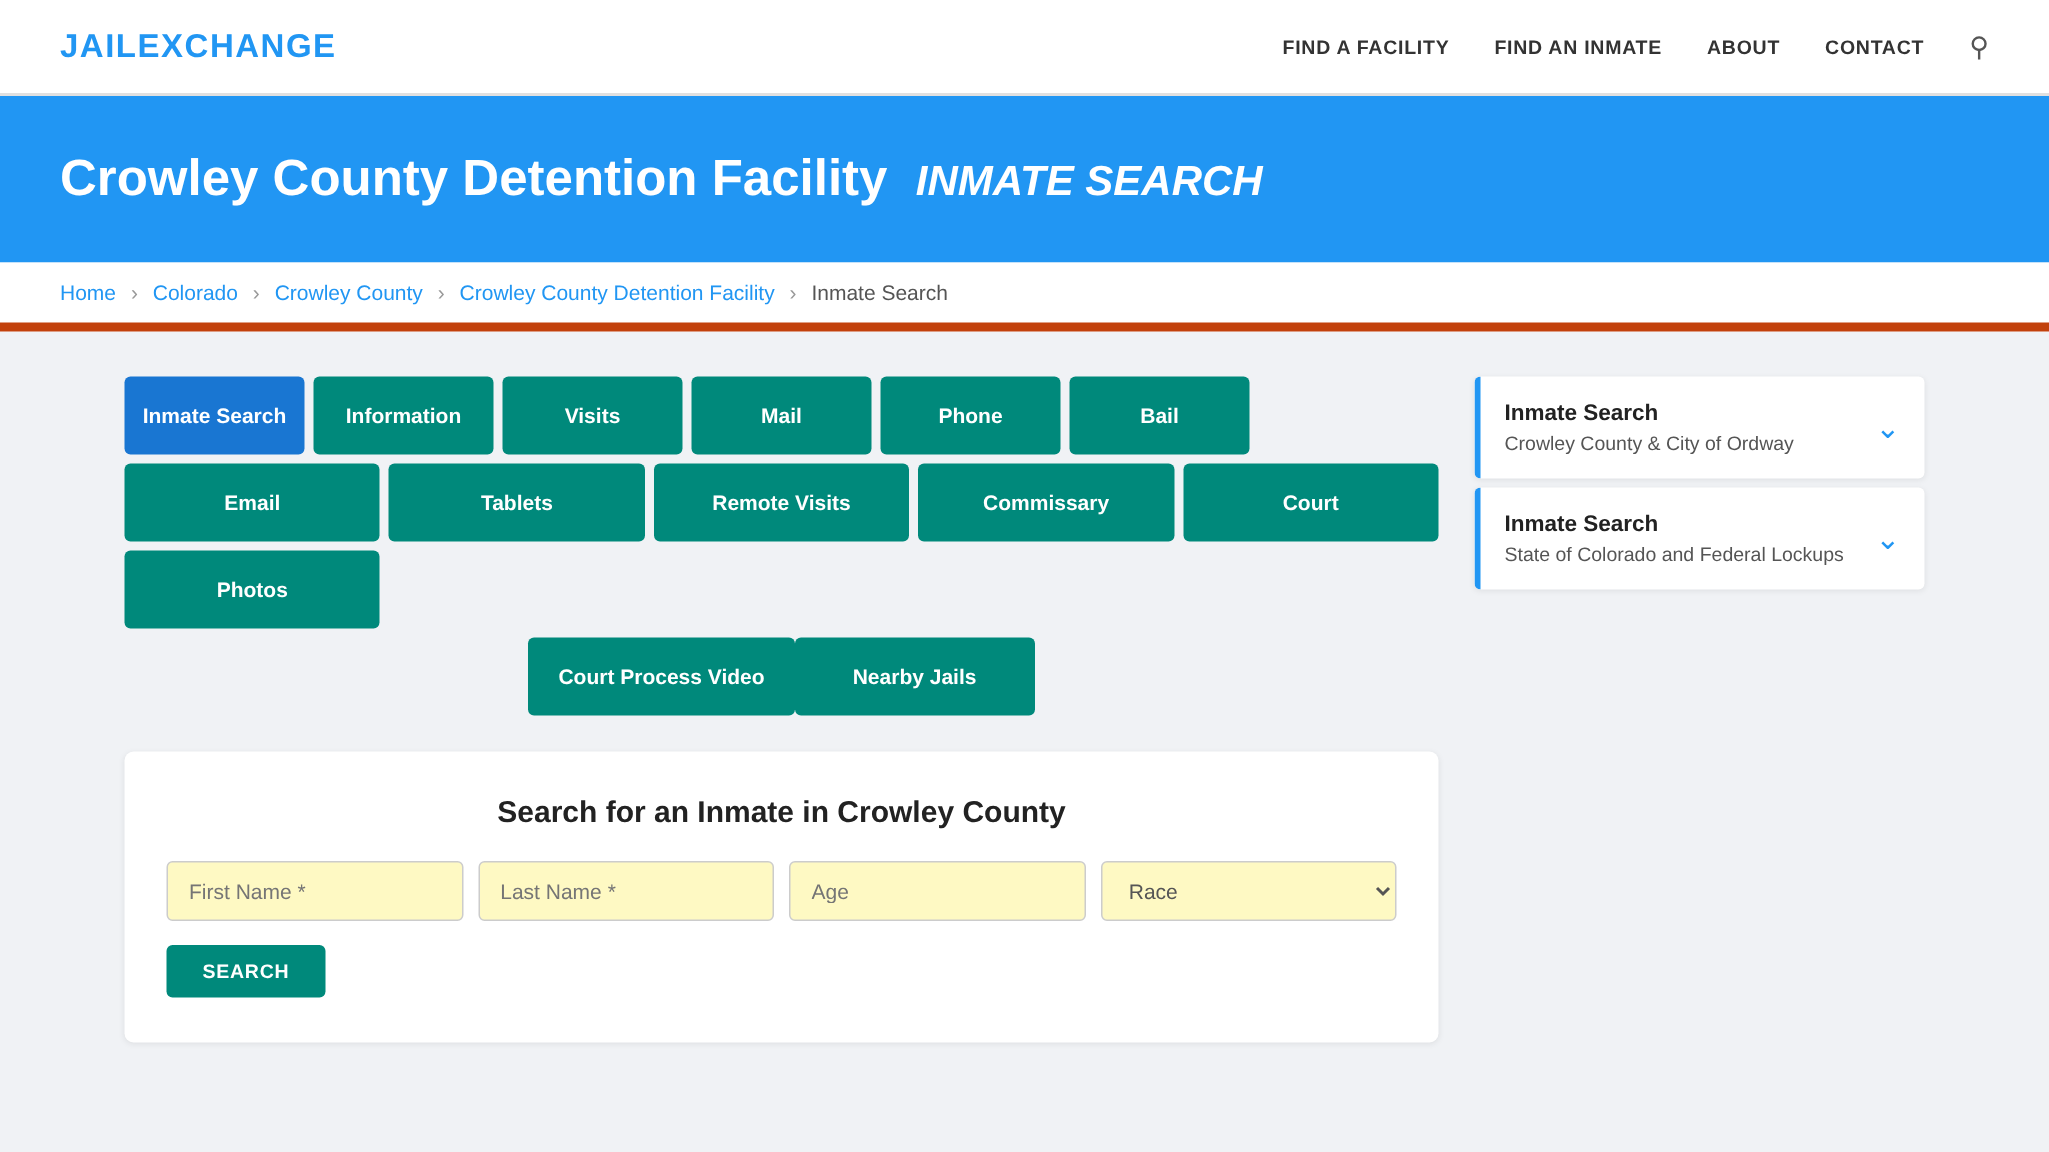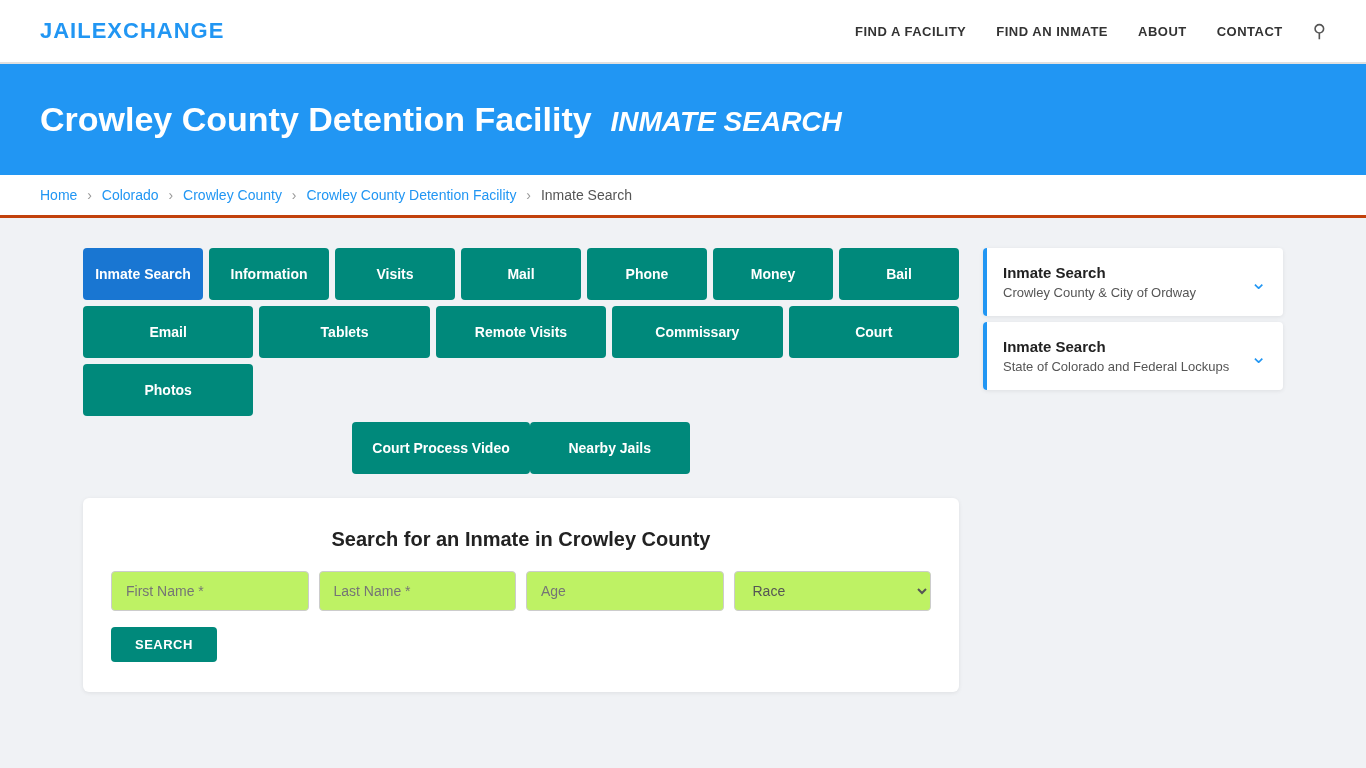--- a/index.html
+++ b/index.html
@@ -61,21 +61,21 @@
       font-style: italic;
       font-size: 28px;
       font-weight: 700;
     }
 
     
     .breadcrumb {
       background: #fff;
       padding: 12px 40px;
       font-size: 14px;
-      border-bottom: 3px solid #c2410c;
+      border-bottom: 6px solid #c2410c;
     }
     .breadcrumb a {
       color: #2196f3;
       text-decoration: none;
     }
     .breadcrumb span.sep {
       color: #999;
       margin: 0 6px;
     }
     .breadcrumb span.current {
@@ -159,21 +159,21 @@
     }
     .search-fields input,
     .search-fields select {
       border: 1px solid #ccc;
       border-radius: 4px;
       padding: 10px 14px;
       font-size: 14px;
       flex: 1;
       min-width: 120px;
       color: #555;
-      background: #bef264;
+      background: #fef9c3;
     }
     .search-btn {
       background: #00897b;
       color: #fff;
       border: none;
       border-radius: 4px;
       padding: 10px 24px;
       font-size: 13px;
       font-weight: 700;
       letter-spacing: 0.5px;
@@ -254,21 +254,20 @@
 
 <div class="main-wrap">
   <div class="content-left">
 
     <div class="nav-grid">
       <button class="nav-btn active">Inmate Search</button>
       <button class="nav-btn">Information</button>
       <button class="nav-btn">Visits</button>
       <button class="nav-btn">Mail</button>
       <button class="nav-btn">Phone</button>
-      <button class="nav-btn">Money</button>
       <button class="nav-btn">Bail</button>
     </div>
 
     <div class="nav-grid-row2">
       <button class="nav-btn">Email</button>
       <button class="nav-btn">Tablets</button>
       <button class="nav-btn">Remote Visits</button>
       <button class="nav-btn">Commissary</button>
       <button class="nav-btn">Court</button>
       <button class="nav-btn">Photos</button>

